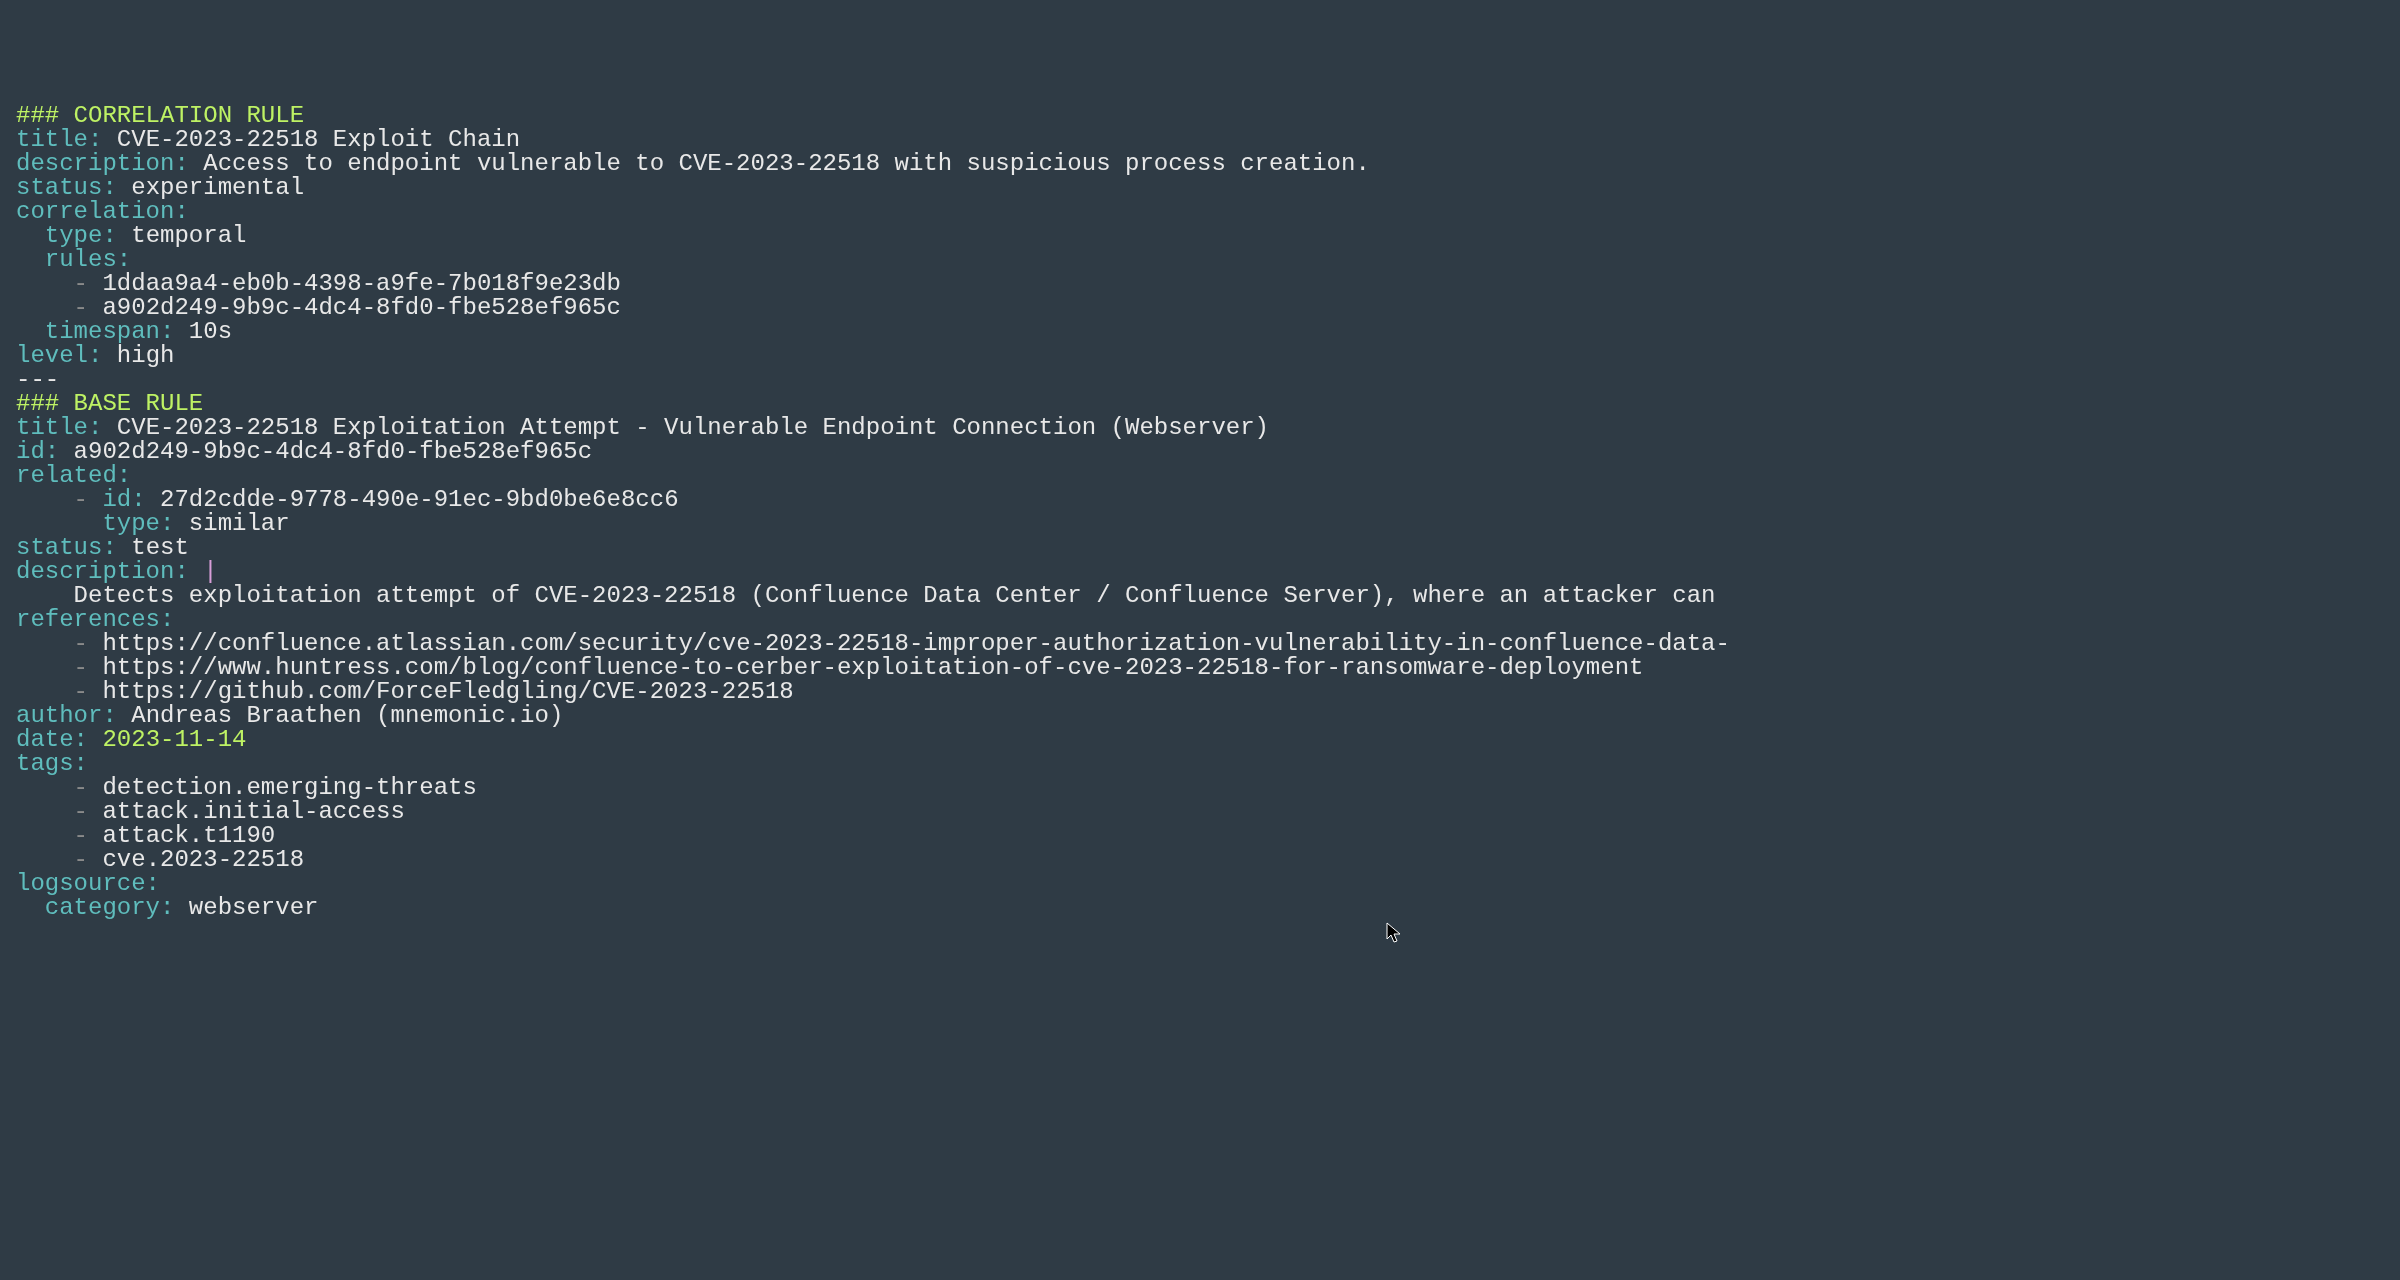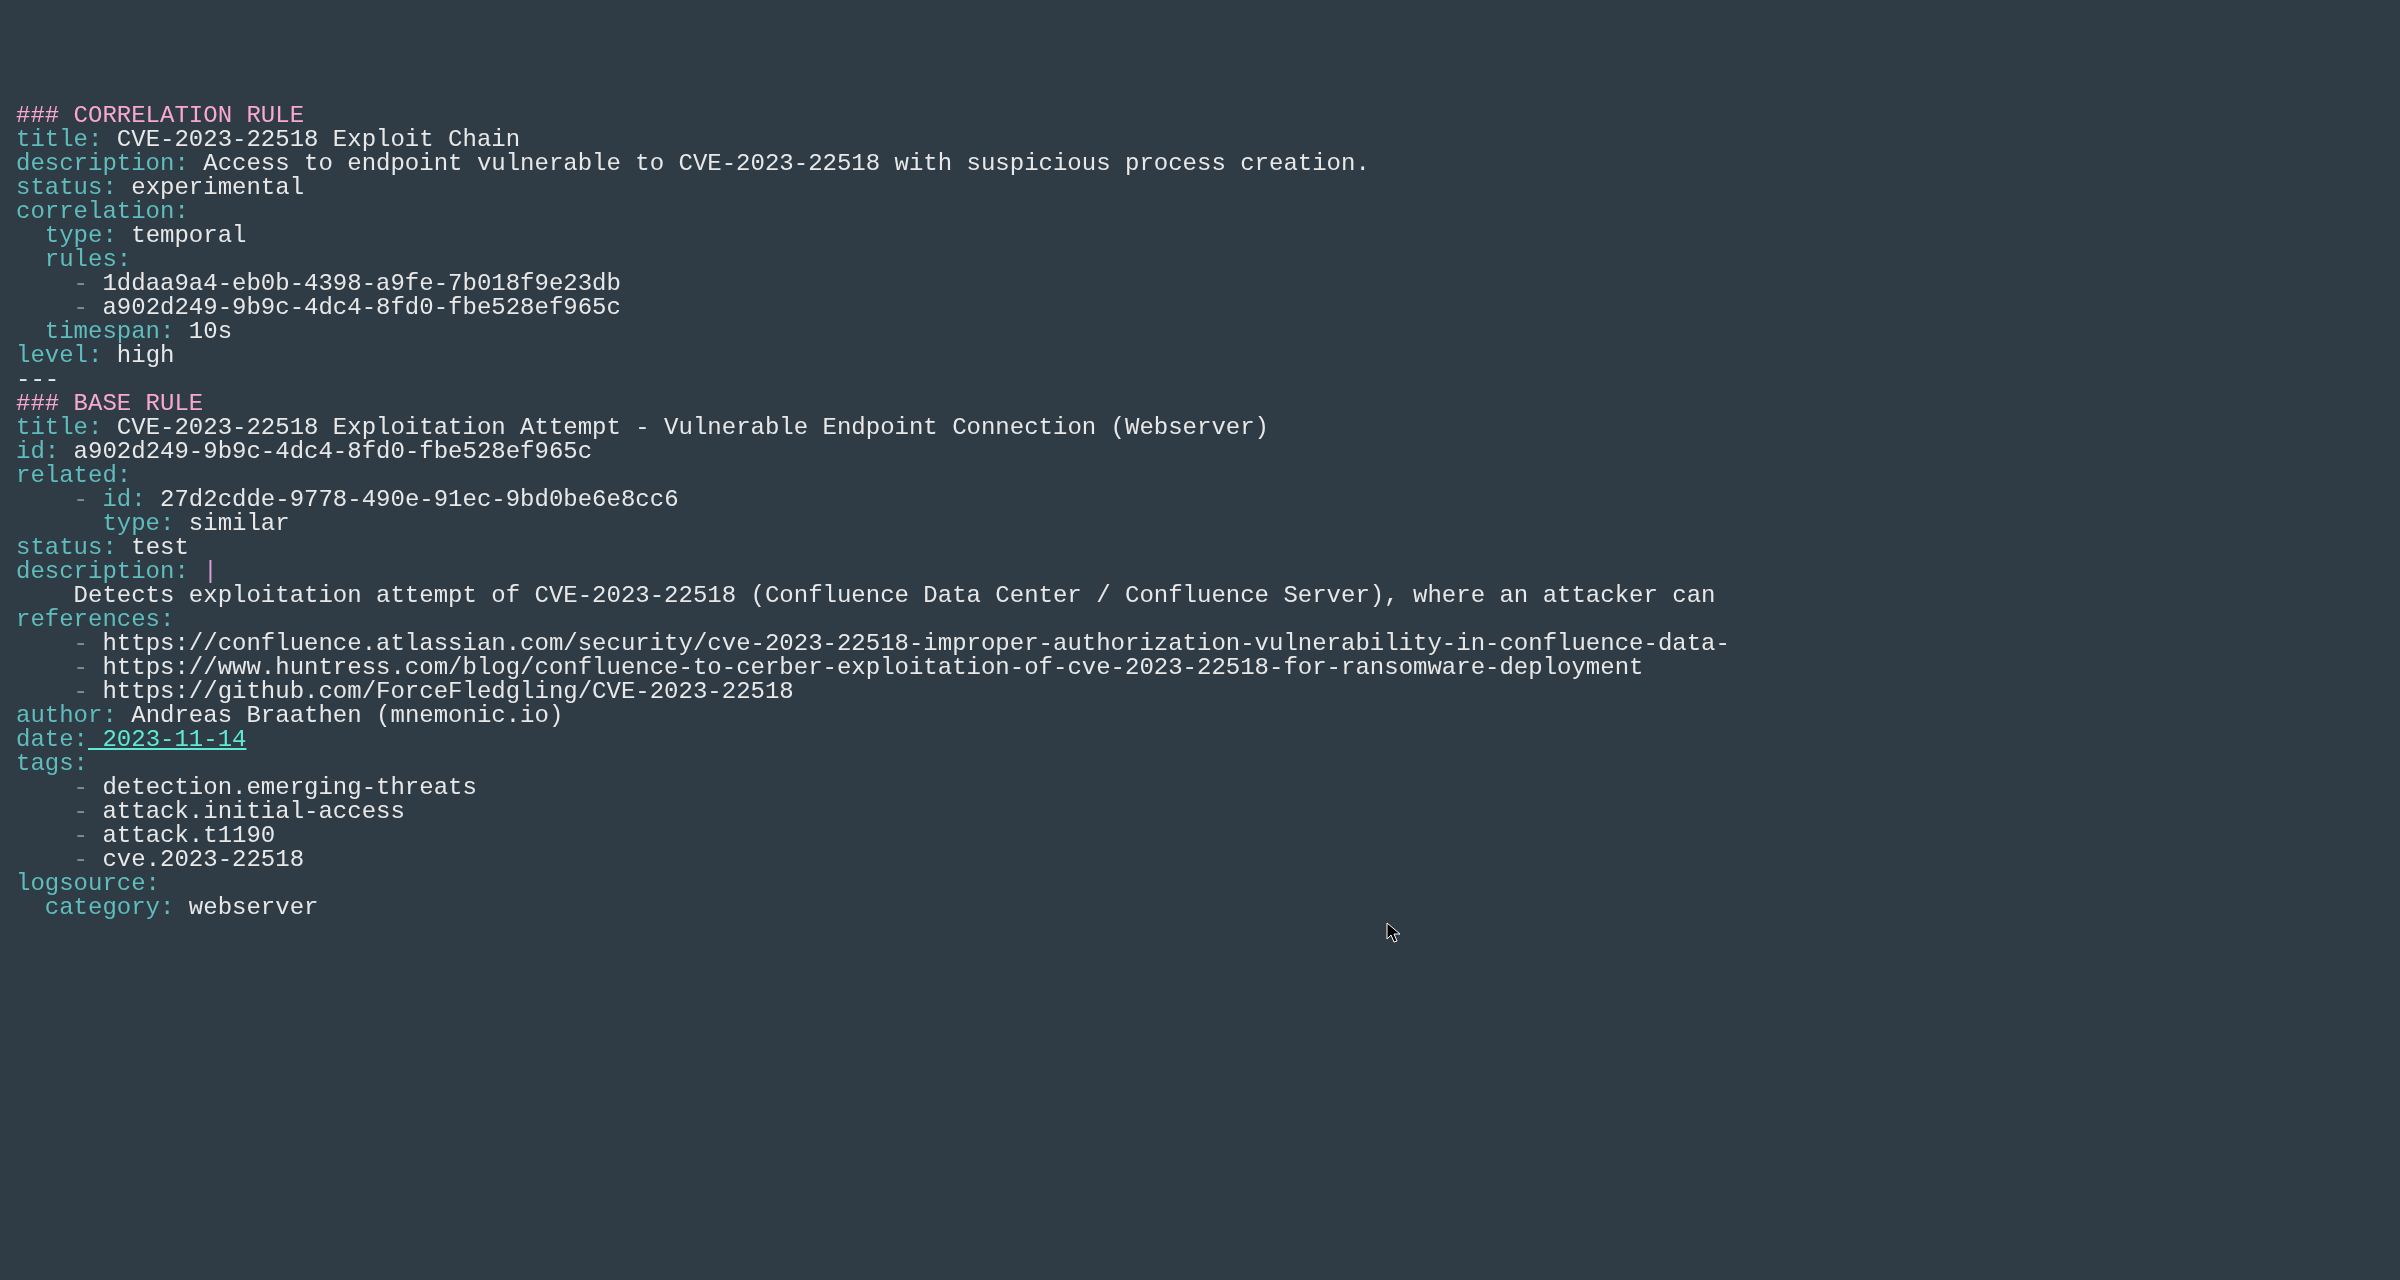--- a/index.html
+++ b/index.html
@@ -8,24 +8,24 @@
     color: #d0d0d0;
     font-family: "SF Mono", "Monaco", "Menlo", "Consolas", "Courier New", monospace;
     font-size: 24px;
     line-height: 1.0;
     padding: 8px 16px;
     white-space: pre;
     overflow: hidden;
     width: 2400px;
     height: 1280px;
   }
-  .c  { color: #f9a8d4; }      
+  .c  { color: #bef264; }      
   .k  { color: #5fbdbd; }      
   .v  { color: #e8e8e8; }      
-  .n  { color: #5eead4; text-decoration: underline; }      
+  .n  { color: #bef264; }      
   .d  { color: #8a8a8a; }      
   .p  { color: #d89ed8; }      
   .ln { display: block; }
   .cursor {
     position: absolute;
     left: 1386px;
     top: 898px;
     width: 16px;
     height: 22px;
     pointer-events: none;

